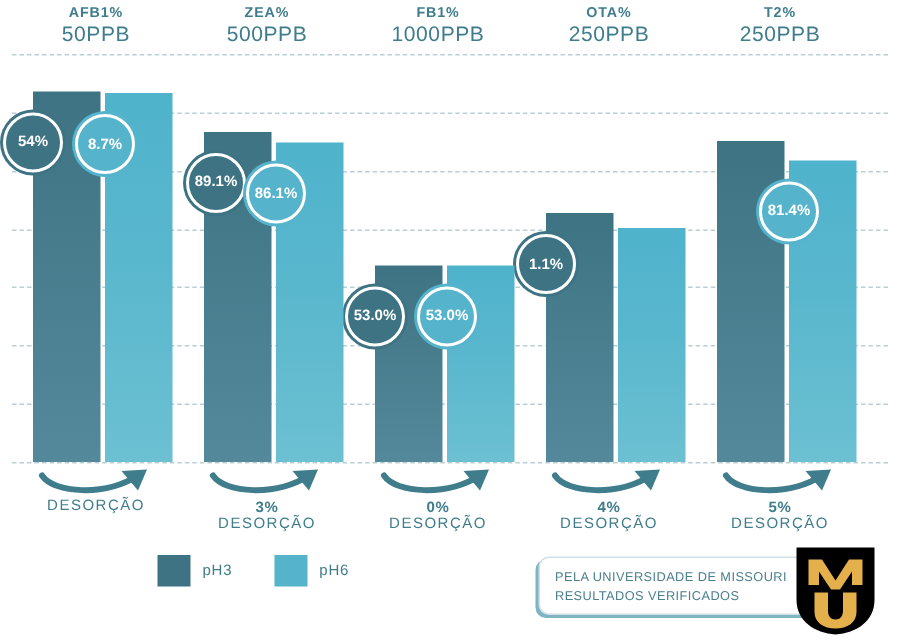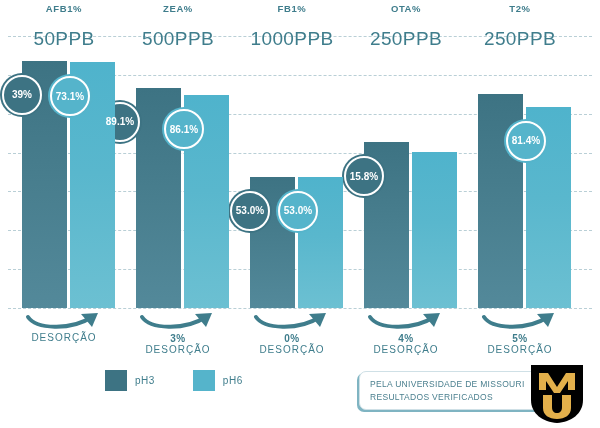--- a/index.html
+++ b/index.html
@@ -22,22 +22,22 @@
 
   
   .group-head{
     position:absolute;top:4px;width:112px;text-align:center;line-height:1.05;
   }
   .gh-name{
     font-size:9.5px;font-weight:bold;letter-spacing:.6px;color:#3f7d8c;
     display:block;
   }
   .gh-ppb{
-    font-size:19px;font-weight:400;letter-spacing:.4px;color:#3f7d8c;
-    display:block;margin-top:15px;
+    font-size:14px;font-weight:400;letter-spacing:.4px;color:#3f7d8c;
+    display:block;margin-top:1px;
   }
 
   
   .bars-layer{position:absolute;left:0;top:0;width:600px;height:428px;}
   .bar{
     position:absolute;bottom:120px;width:45px;
   }
   .bar.ph3{background:linear-gradient(180deg,#3d7383 0%,#477d8d 45%,#53899a 100%);}
   .bar.ph6{background:linear-gradient(180deg,#4fb3cc 0%,#59b7cd 45%,#6cc0d2 100%);}
 
@@ -66,21 +66,21 @@
   .desorb .d-pct{
     display:block;font-size:10px;font-weight:bold;color:#3f7d8c;
     letter-spacing:.4px;margin-top:1px;
   }
   .desorb .d-lbl{
     display:block;font-size:10px;font-weight:400;color:#3f7d8c;
     letter-spacing:1px;margin-top:0px;
   }
 
   
-  .legend{position:absolute;left:105px;top:370px;display:flex;align-items:center;gap:16px;}
+  .legend{position:absolute;left:105px;top:370px;display:flex;align-items:center;gap:6px;}
   .legend-item{display:flex;align-items:center;gap:8px;margin-right:22px;}
   .swatch{width:22px;height:21px;display:block;}
   .swatch.ph3{background:#3d7383;}
   .swatch.ph6{background:#55b4cb;}
   .legend-label{font-size:10px;color:#3f7d8c;letter-spacing:.5px;}
 
   
   .note-box{
     position:absolute;left:359px;top:371px;width:193px;height:39px;
     border:1.5px solid #cfe0e6;border-radius:7px;background:#ffffff;
@@ -130,42 +130,42 @@
       <div class="group-head" style="left: 464px;">
         <span class="gh-name">T2%</span>
         <span class="gh-ppb">250PPB</span>
       </div>
     </div>
 
   <div class="bars-layer" id="bars-layer">
       <div class="bar ph3" style="left: 22px; height: 247.273px; bottom: 120px;"></div>
       <div class="badge ph3" style="left: 0px; top: 72.7273px;">
         <div class="ring"></div>
-        <span class="val">39%</span>
+        <span class="val">54%</span>
       </div>
       <div class="bar ph3" style="left: 136px; height: 220.32px; bottom: 120px;"></div>
-      <div class="badge ph3" style="left: 98px; top: 99.68px;">
+      <div class="badge ph3" style="left: 122px; top: 99.68px;">
         <div class="ring"></div>
         <span class="val">89.1%</span>
       </div>
       <div class="bar ph3" style="left: 250px; height: 131.055px; bottom: 120px;"></div>
       <div class="badge ph3" style="left: 228px; top: 188.945px;">
         <div class="ring"></div>
         <span class="val">53.0%</span>
       </div>
       <div class="bar ph3" style="left: 364px; height: 165.673px; bottom: 120px;"></div>
       <div class="badge ph3" style="left: 342px; top: 154.327px;">
         <div class="ring"></div>
-        <span class="val">15.8%</span>
+        <span class="val">1.1%</span>
       </div>
       <div class="bar ph3" style="left: 478px; height: 213.644px; bottom: 120px;"></div>
       <div class="bar ph6" style="left: 70px; height: 245.542px; bottom: 120px;"></div>
       <div class="badge ph6" style="left: 48px; top: 74.4582px;">
         <div class="ring"></div>
-        <span class="val">73.1%</span>
+        <span class="val">8.7%</span>
       </div>
       <div class="bar ph6" style="left: 184px; height: 212.902px; bottom: 120px;"></div>
       <div class="badge ph6" style="left: 162px; top: 107.098px;">
         <div class="ring"></div>
         <span class="val">86.1%</span>
       </div>
       <div class="bar ph6" style="left: 298px; height: 131.055px; bottom: 120px;"></div>
       <div class="badge ph6" style="left: 276px; top: 188.945px;">
         <div class="ring"></div>
         <span class="val">53.0%</span>

